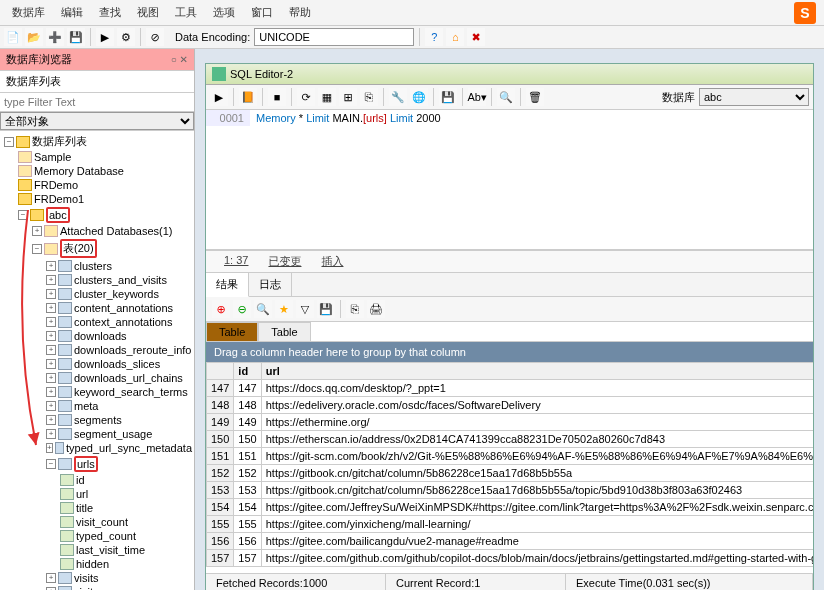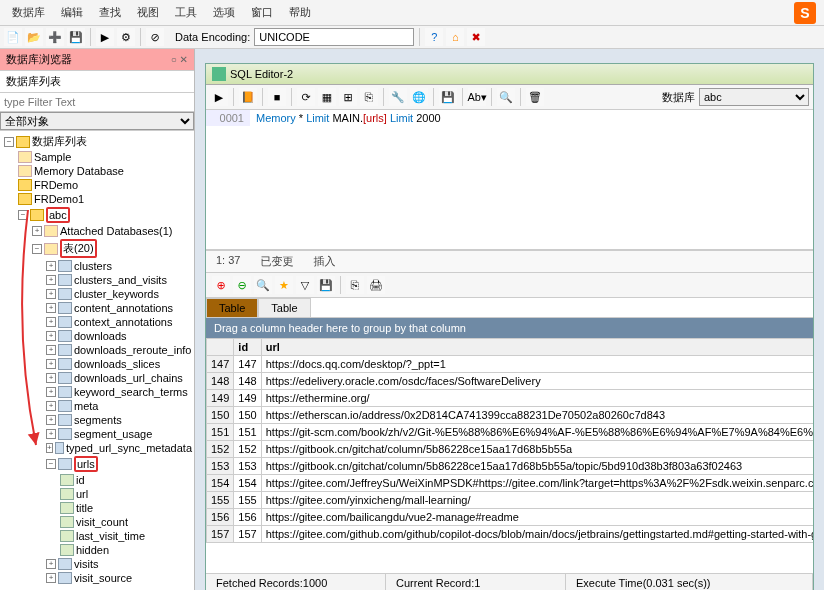--- a/index.html
+++ b/index.html
@@ -41,21 +41,21 @@
 .win-tb { display:flex; align-items:center; gap:3px; padding:3px 4px; border-bottom:1px solid #ccc; background:#f6f6f6; flex-wrap:nowrap;}
 .win-tb .tb-btn { border:none;}
 .db-sel { display:flex; align-items:center; gap:4px; margin-left:auto;}
 .db-sel select { width:110px; height:18px; border:1px solid #999; font-size:11px;}
 .editor { background:#fff; flex:0 0 140px; overflow:auto; border-bottom:1px solid #ccc; font-family:Consolas,monospace; font-size:12px;}
 .editor-line { display:flex;}
 .editor-line .gutter { width:44px; background:#eef; color:#888; text-align:right; padding:2px 6px;}
 .editor-line .code { padding:2px 6px;}
 .kw { color:#0070c0;}
 .tb-name { color:#c00000;}
-.statusline { display:flex; gap:20px; padding:3px 10px; border-top:1px solid #ccc; border-bottom:1px solid #ccc; background:#f8f8f8; font-size:11px; color:#444;}
+.statusline { display:flex; gap:20px; padding:3px 18px; border-top:1px solid #ccc; border-bottom:1px solid #ccc; background:#f8f8f8; font-size:11px; color:#444;text-decoration:underline;}
 .result-tabs { display:flex; border-bottom:1px solid #ccc; background:#f4f4f4;}
 .result-tabs span { padding:4px 10px; border-right:1px solid #ccc; font-size:11px;}
 .result-tabs span.active { background:#fff; border-bottom:1px solid #fff; margin-bottom:-1px;}
 .result-tb { display:flex; gap:3px; padding:3px 6px; border-bottom:1px solid #ccc; background:#f6f6f6;}
 .view-tabs { display:flex; border-bottom:1px solid #ccc;}
 .view-tabs span { padding:3px 12px; border:1px solid #ccc; border-bottom:none; font-size:11px; background:#eee;}
 .view-tabs span.active { background:#a16207;}
 .group-hint { background:#6f8aa5; color:#fff; padding:4px 8px; font-size:11px;}
 .grid { flex:1; overflow:auto; background:#fff;}
 .grid table { border-collapse:collapse; width:100%;}
@@ -239,20 +239,24 @@
       <div class="tree-item l5">
           <span class="ico ico-col"></span>
           <span>title</span>
         </div>
       <div class="tree-item l5">
           <span class="ico ico-col"></span>
           <span>visit_count</span>
         </div>
       <div class="tree-item l5">
           <span class="ico ico-col"></span>
+          <span>typed_count</span>
+        </div>
+      <div class="tree-item l5">
+          <span class="ico ico-col"></span>
           <span>last_visit_time</span>
         </div>
       <div class="tree-item l5">
           <span class="ico ico-col"></span>
           <span>hidden</span>
         </div>
       <div class="tree-item l4">
           <span class="exp">+</span>
           <span class="ico ico-table"></span>
           <span>visits</span>
@@ -310,20 +314,24 @@
             <span class="kw">Limit</span>
             <span>2000</span>
           </div>
         </div>
       </div>
       <div class="statusline">
         <span>1: 37</span>
         <span>已变更</span>
         <span>插入</span>
       </div>
+      <div class="result-tabs">
+        <span class="active">结果</span>
+        <span>日志</span>
+      </div>
       <div class="result-tb">
         <span class="tb-btn" style="color:#e00">⊕</span>
         <span class="tb-btn" style="color:#090">⊖</span>
         <span class="tb-btn">🔍</span>
         <span class="tb-btn" style="color:#fa0">★</span>
         <span class="tb-btn">▽</span>
         <span class="tb-btn">💾</span>
         <span class="tb-sep"></span>
         <span class="tb-btn">⎘</span>
         <span class="tb-btn">🖨</span>

